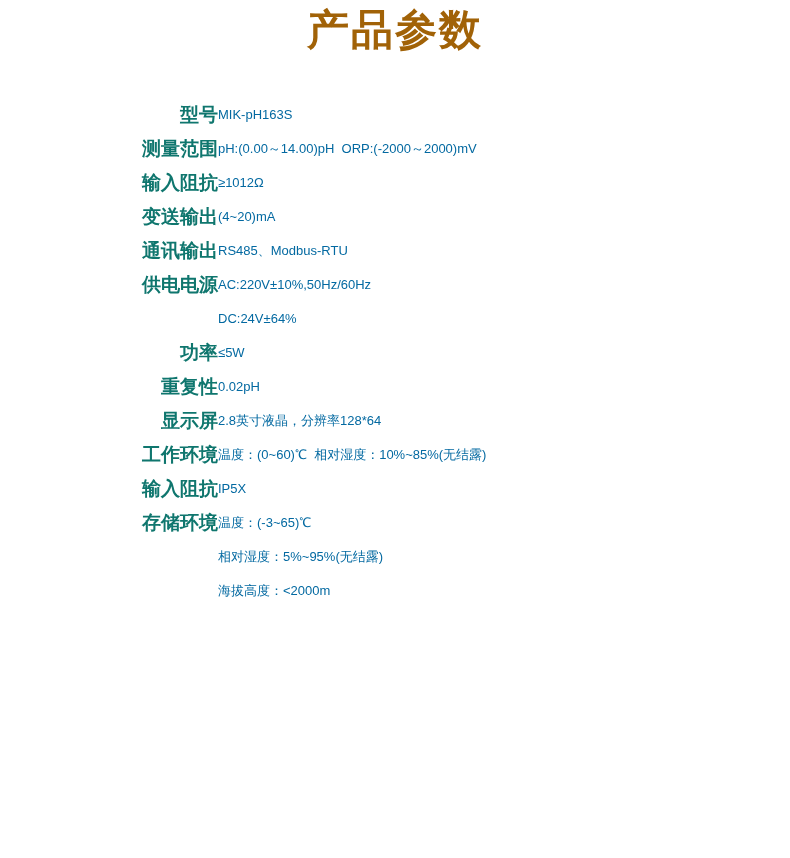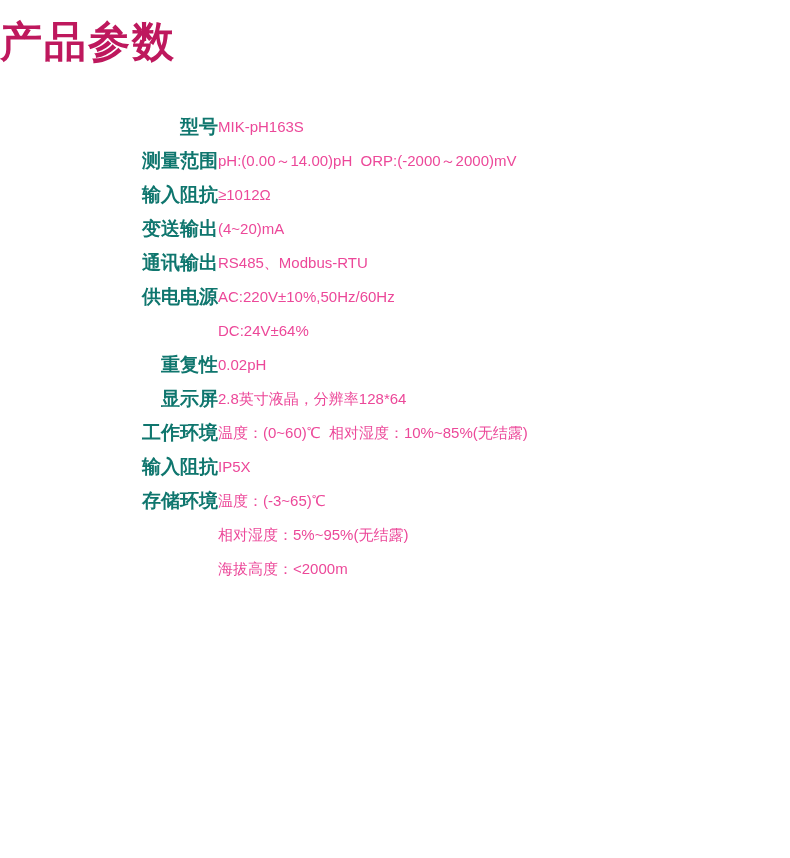--- a/index.html
+++ b/index.html
@@ -13,25 +13,26 @@
     font-family: "Liberation Sans", sans-serif;
     overflow: hidden;
   }
   .page {
     position: relative;
     width: 790px;
     height: 858px;
     box-sizing: border-box;
   }
   .title {
-    color: #be185d;
+    text-align: center;
+    color: #a16207;
     font-size: 42px;
     font-weight: bold;
     letter-spacing: 2px;
-    padding-top: 14px;
+    padding-top: 2px;
     padding-bottom: 6px;
   }
   .spec-table {
     margin-top: 34px;
     width: 100%;
     border-collapse: collapse;
   }
   .spec-table td {
     vertical-align: top;
     padding: 0;
@@ -40,22 +41,22 @@
     width: 218px;
     text-align: right;
     padding-right: 22px;
     color: #0f766e;
     font-size: 19px;
     font-weight: bold;
     white-space: nowrap;
     line-height: 34px;
   }
   .value-cell {
-    color: #ec4899;
-    font-size: 15px;
+    color: #0369a1;
+    font-size: 13px;
     line-height: 34px;
     white-space: pre-wrap;
     margin-left: 46px;
   }
   .value-line {
     line-height: 34px;
     white-space: pre;
   }
 </style>
 </head>
@@ -84,20 +85,24 @@
         </tr>
         <tr>
           <td class="label-cell">通讯输出</td>
           <td class="value-cell"><div class="value-line">RS485、Modbus-RTU</div></td>
         </tr>
         <tr>
           <td class="label-cell">供电电源</td>
           <td class="value-cell"><div class="value-line">AC:220V±10%,50Hz/60Hz</div><div class="value-line">DC:24V±64%</div></td>
         </tr>
         <tr>
+          <td class="label-cell">功率</td>
+          <td class="value-cell"><div class="value-line">≤5W</div></td>
+        </tr>
+        <tr>
           <td class="label-cell">重复性</td>
           <td class="value-cell"><div class="value-line">0.02pH</div></td>
         </tr>
         <tr>
           <td class="label-cell">显示屏</td>
           <td class="value-cell"><div class="value-line">2.8英寸液晶，分辨率128*64</div></td>
         </tr>
         <tr>
           <td class="label-cell">工作环境</td>
           <td class="value-cell"><div class="value-line">温度：(0~60)℃  相对湿度：10%~85%(无结露)</div></td>

